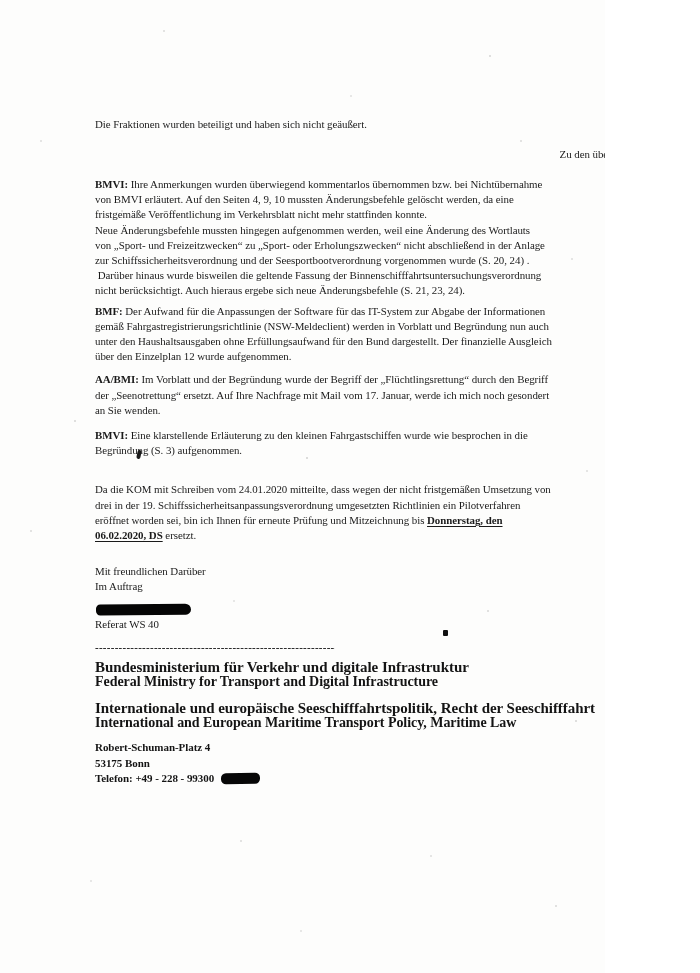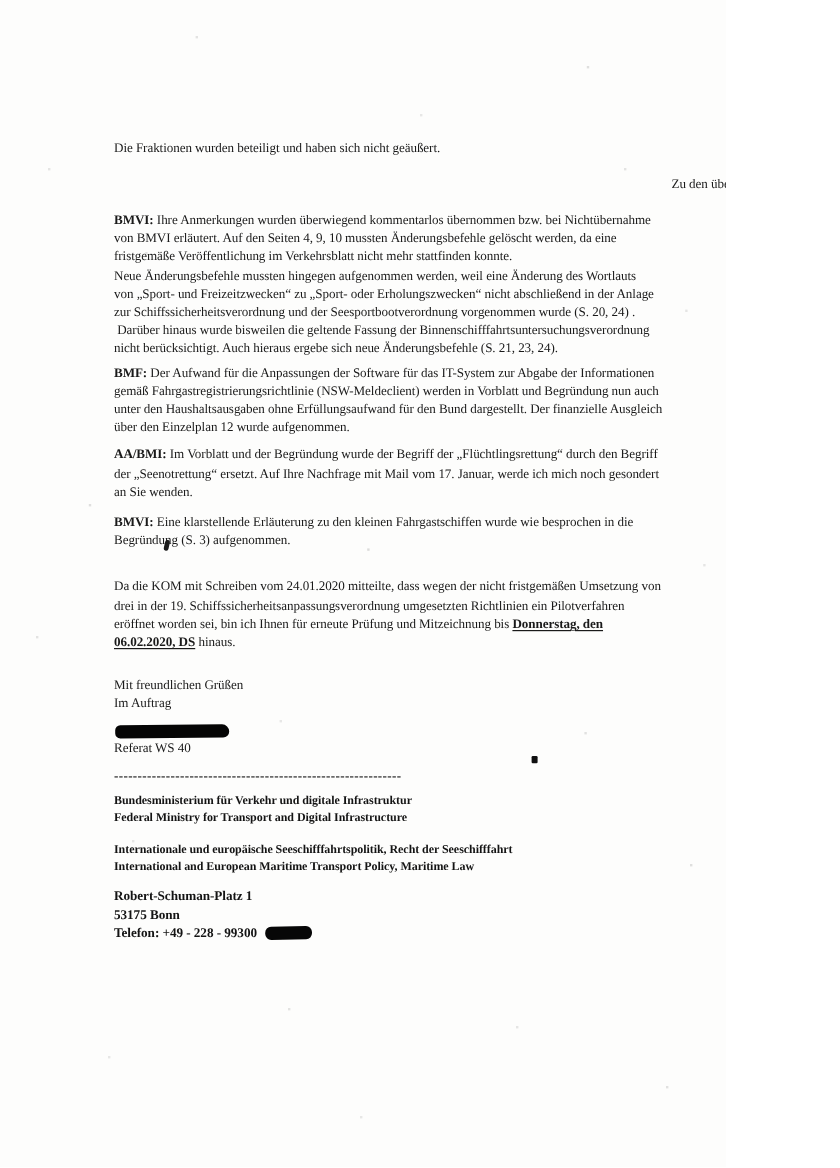--- a/index.html
+++ b/index.html
@@ -33,22 +33,22 @@
     border-radius:5px 7px 6px 5px;
     margin:9px 0 2px 1px;
     transform:rotate(-0.5deg);
   }
   .separator {
     margin-top:8px; margin-bottom:5px;
     font-weight:bold; letter-spacing:0.3px;
     width:240px; overflow:hidden; white-space:nowrap;
   }
   .footer { font-weight:bold; color:#141414; }
-  .f-de   { font-size:10px; line-height:15.2px; }
-  .f-en   { font-size:10px;  line-height:14px; }
+  .f-de   { font-size:15px; line-height:15.2px; }
+  .f-en   { font-size:14px;  line-height:14px; }
   .dept   { margin-top:12px; }
   .addr   { margin-top:10px; font-size:11px; line-height:15.2px; }
   .phone-redaction {
     display:inline-block; width:39px; height:11px;
     background:#070707; border-radius:5px;
     margin-left:7px; vertical-align:-2px;
     transform:rotate(-1.2deg);
   }
   
   .artifact-ink1 {
@@ -108,34 +108,34 @@
     <p class="pre p-aabmi"><span class="b">AA/BMI:</span><span> Im Vorblatt und der Begründung wurde der Begriff der „Flüchtlingsrettung“ durch den Begriff
 der „Seenotrettung“ ersetzt. Auf Ihre Nachfrage mit Mail vom 17. Januar, werde ich mich noch gesondert
 an Sie wenden.</span></p>
 
     <p class="pre p-bemel"><span class="b">BMVI:</span><span> Eine klarstellende Erläuterung zu den kleinen Fahrgastschiffen wurde wie besprochen in die
 Begründung (S. 3) aufgenommen.</span></p>
 
     <p class="pre p-kom"><span>Da die KOM mit Schreiben vom 24.01.2020 mitteilte, dass wegen der nicht fristgemäßen Umsetzung von
 drei in der 19. Schiffssicherheitsanpassungsverordnung umgesetzten Richtlinien ein Pilotverfahren
 eröffnet worden sei, bin ich Ihnen für erneute Prüfung und Mitzeichnung bis </span><span class="deadline">Donnerstag, den
-06.02.2020, DS</span><span> hinaus.</span></p>
+06.02.2020, DS</span><span> ersetzt.</span></p>
 
-    <p>Mit freundlichen Grüßen</p>
+    <p>Mit freundlichen Darüber</p>
     <p>Im Auftrag</p>
 
     <div class="sig-redaction"></div>
     <p>Referat WS 40</p>
 
     <div class="footer">
       <p class="separator">----------------------------------------------------------------</p>
       <p class="f-de">Bundesministerium für Verkehr und digitale Infrastruktur</p>
       <p class="f-en">Federal Ministry for Transport and Digital Infrastructure</p>
       <p class="f-de dept">Internationale und europäische Seeschifffahrtspolitik, Recht der Seeschifffahrt</p>
       <p class="f-en">International and European Maritime Transport Policy, Maritime Law</p>
       <div class="addr">
-        <p>Robert-Schuman-Platz 1</p>
+        <p>Robert-Schuman-Platz 4</p>
         <p>53175 Bonn</p>
         <p><span>Telefon: +49 - 228 - 99300</span><span class="phone-redaction"></span></p>
       </div>
     </div>
   </div>
 </div>
 
 </body></html>

